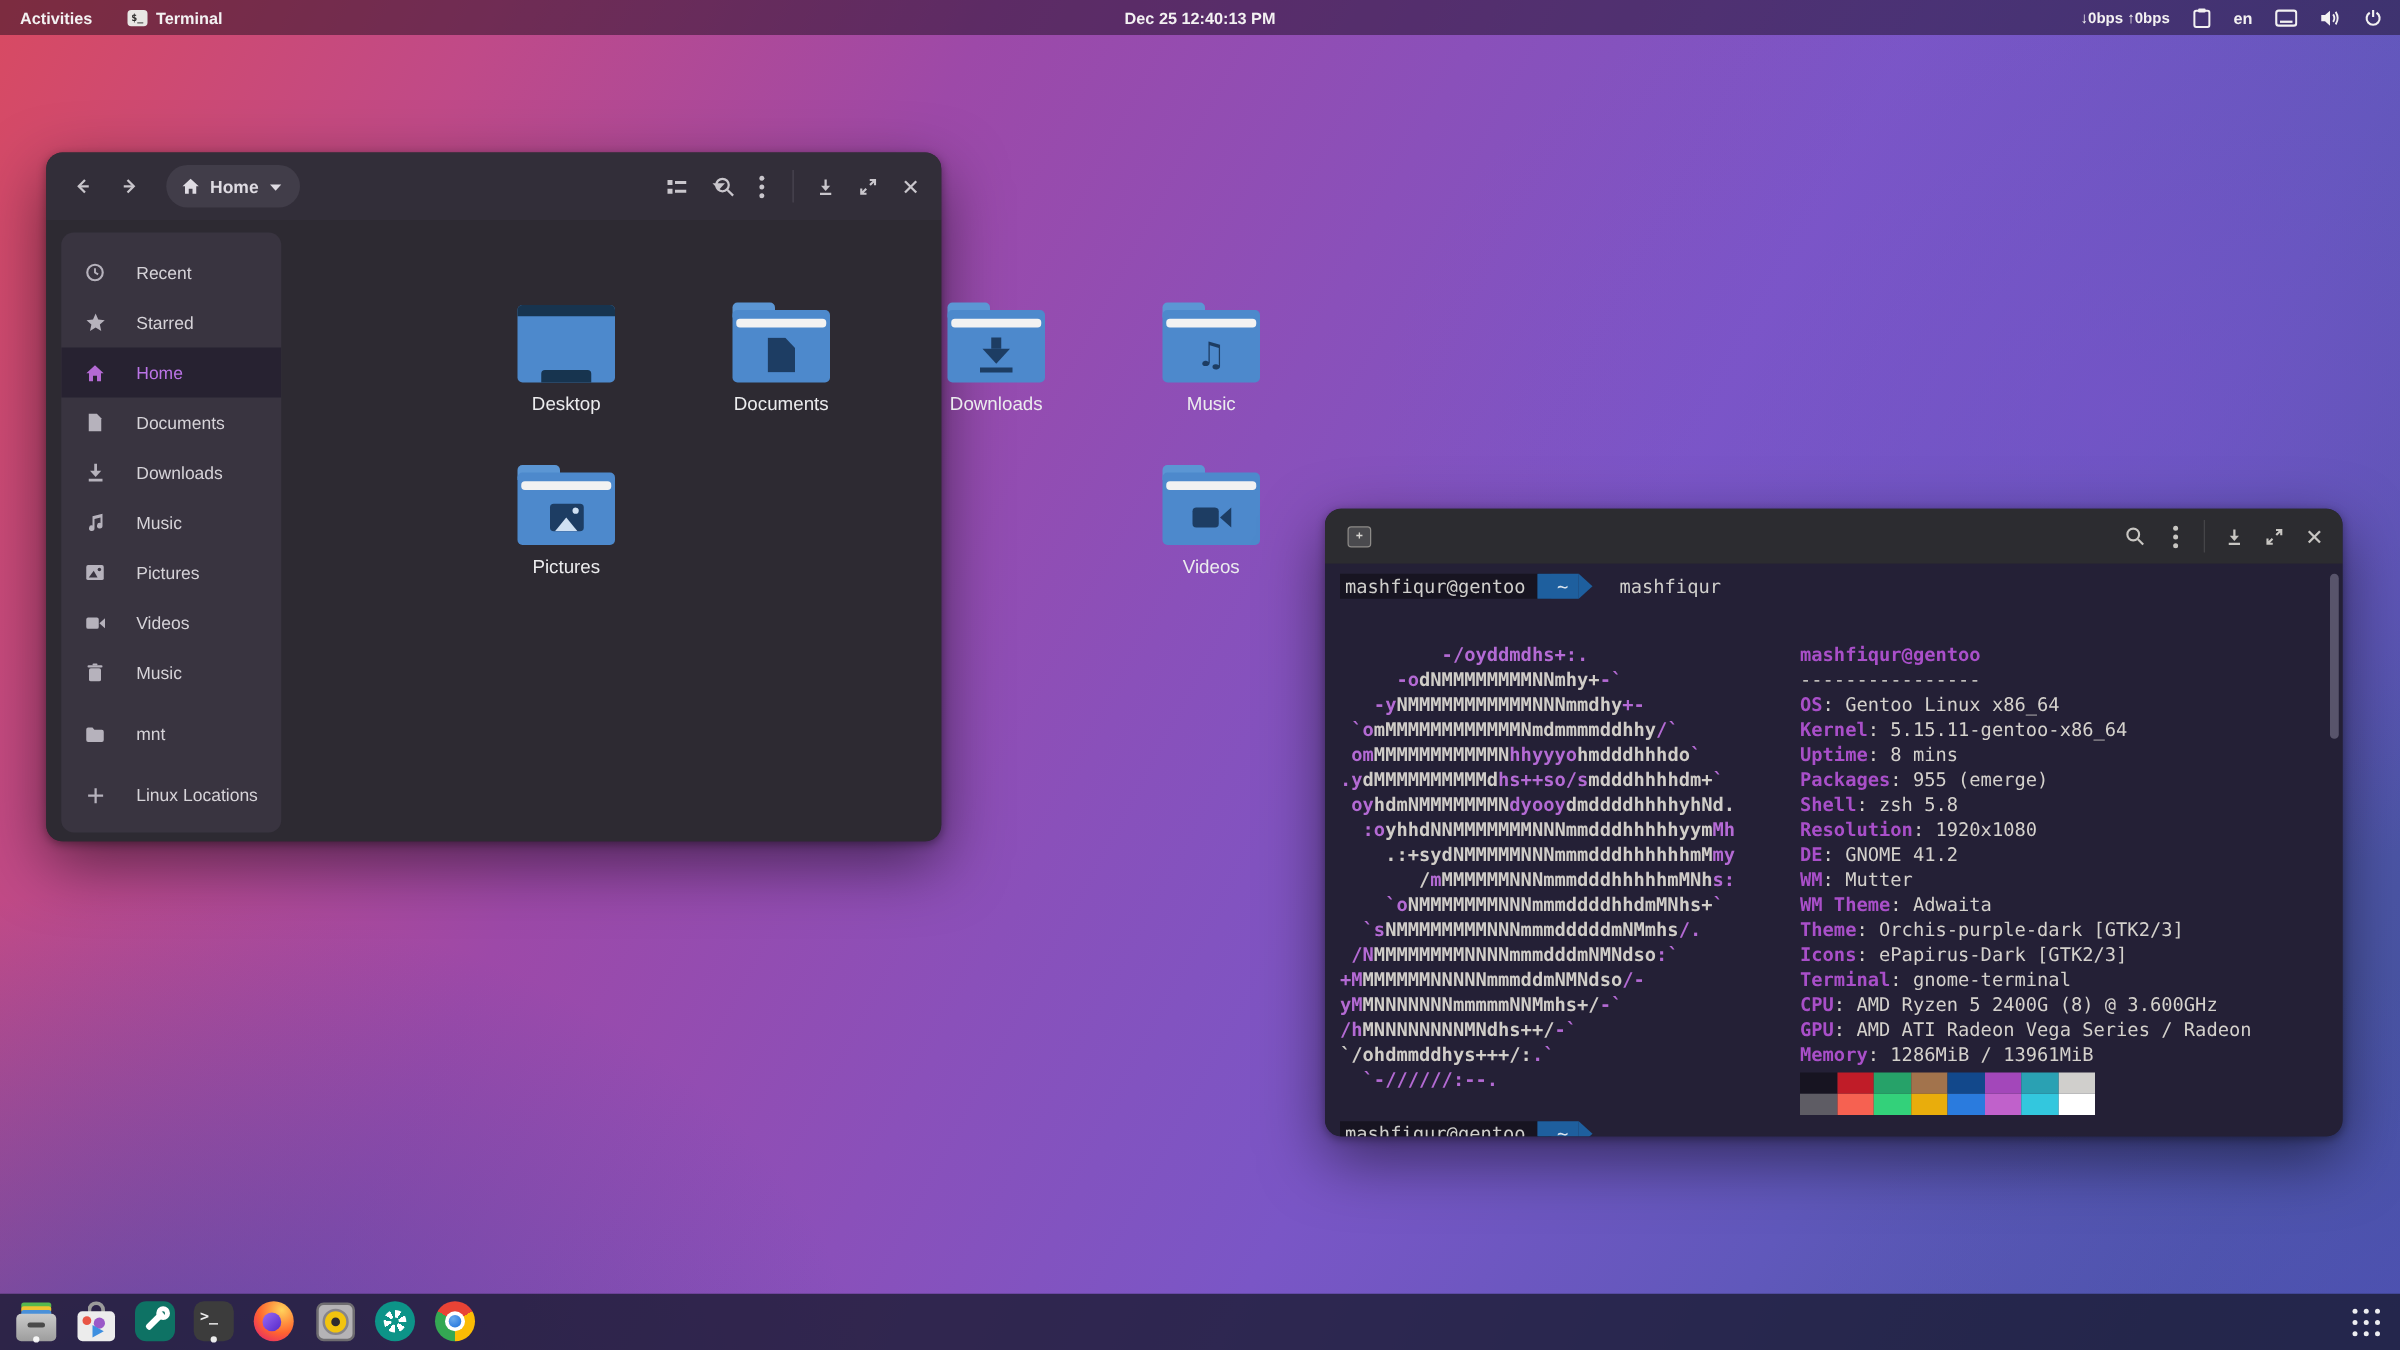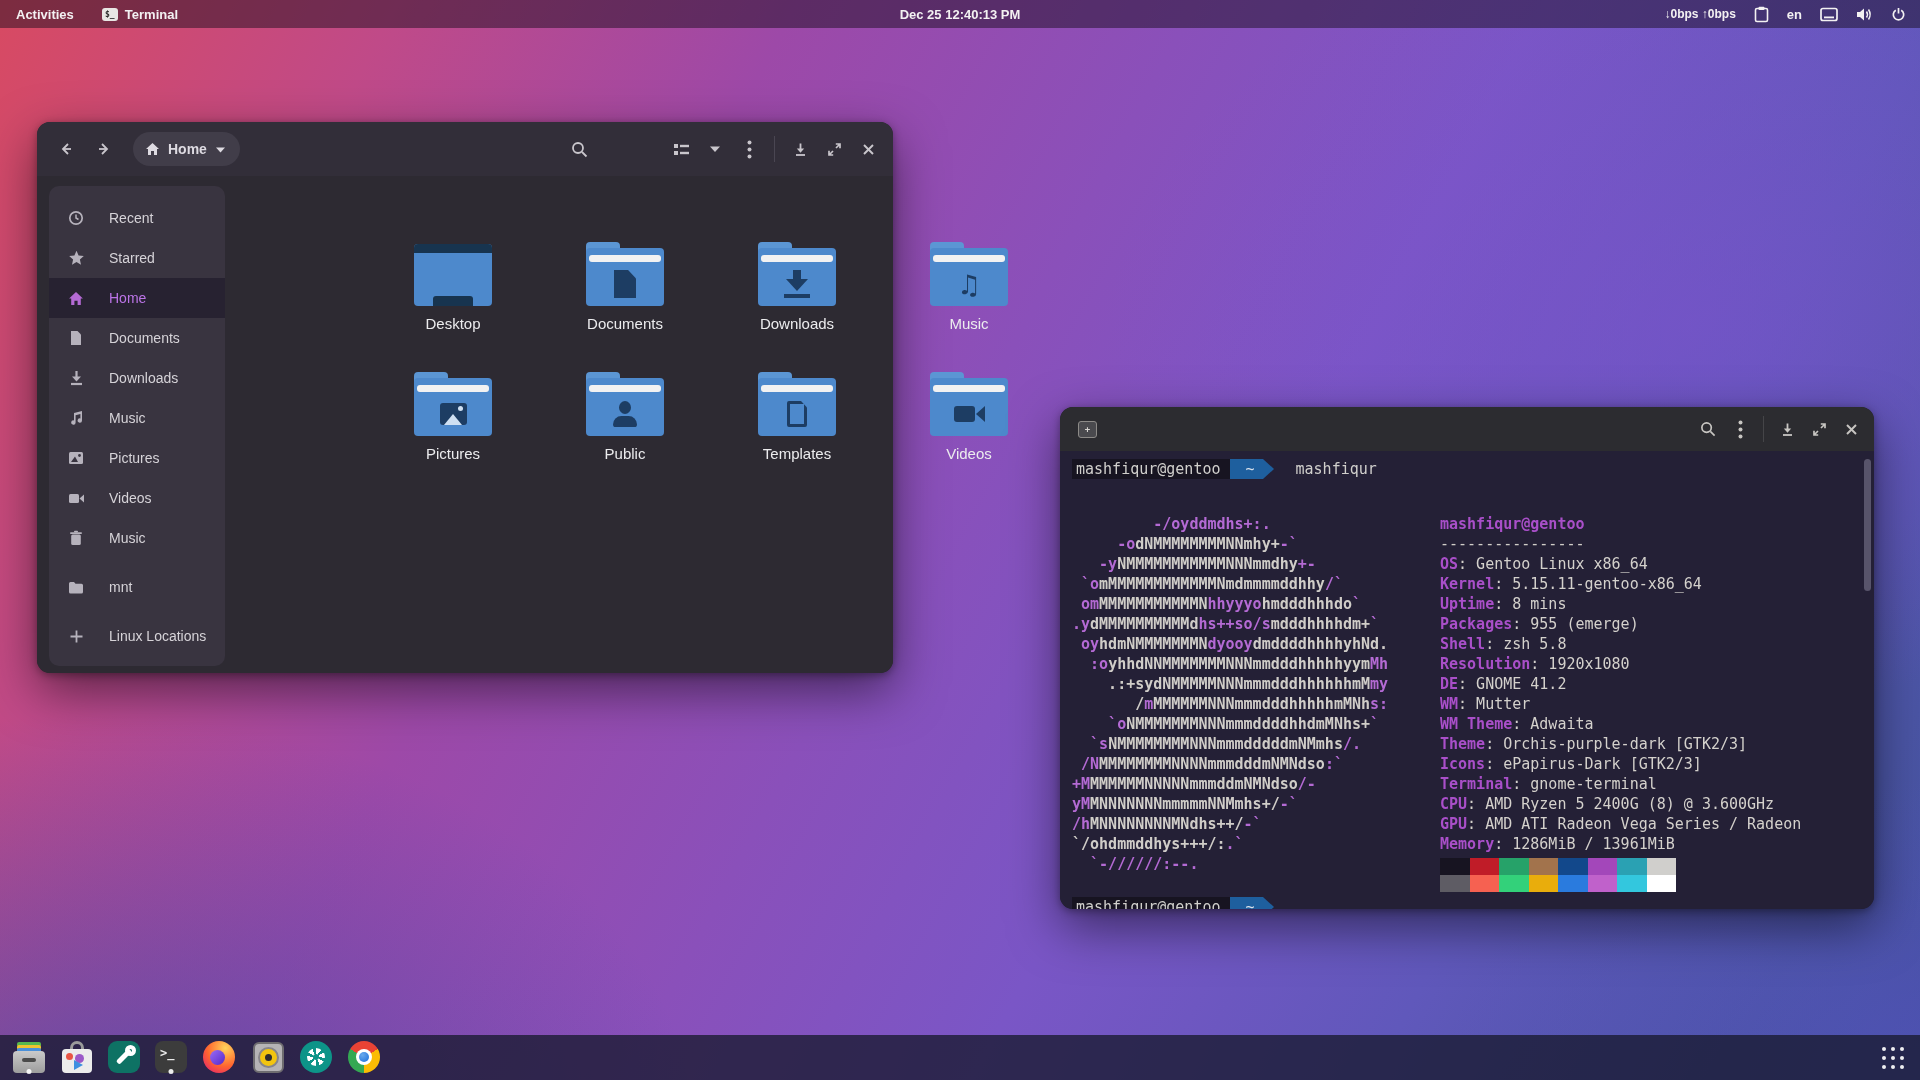--- a/index.html
+++ b/index.html
@@ -31,21 +31,21 @@
   .tb-item { display:flex; align-items:center; height:28px; padding:0 9px; cursor:pointer; }
   .tb-net { font-size:12px; letter-spacing:0; }
   .tb-right svg { display:block; }
 
   
   .win { position:absolute; border-radius:13px; box-shadow:0 18px 50px rgba(0,0,0,0.5), 0 2px 8px rgba(0,0,0,0.35); }
   .icon-btn { display:flex; align-items:center; justify-content:center; width:30px; height:30px; border-radius:6px; cursor:pointer; }
   .icon-btn svg { display:block; }
 
   
-  .files-win { left:37px; top:122px; width:856px; height:551px; background:#2d2a32; }
+  .files-win { left:37px; top:122px; width:716px; height:551px; background:#2d2a32; }
   .files-header {
     position:absolute; top:0; left:0; right:0; height:54px;
     background:#322e39; border-radius:13px 13px 0 0;
     display:flex; align-items:center; color:#c9c6cc;
   }
   .nav-arrows { display:flex; gap:8px; margin-left:14px; }
   .loc-pill {
     margin-left:14px; height:34px; background:#413d49; border-radius:17px;
     display:flex; align-items:center; gap:8px; padding:0 14px 0 12px; cursor:pointer;
     color:#dedbe2; font-size:14px; font-weight:bold;
@@ -459,45 +459,20 @@
             <div class="f-strip"></div>
             <div class="f-emblem">
               <div class="em-img">
                 <div class="em-img-mtn"></div>
                 <div class="em-img-dot"></div>
               </div>
             </div>
           </div>
           <div class="flabel">Pictures</div>
         </div>
-        <div class="folder-cell" style="left: 322px; top: 196px;">
-          <div class="folder-ic">
-            <div class="f-tab"></div>
-            <div class="f-body"></div>
-            <div class="f-strip"></div>
-            <div class="f-emblem">
-              <div class="em-person">
-                <div class="em-head"></div>
-                <div class="em-body"></div>
-              </div>
-            </div>
-          </div>
-          <div class="flabel">Public</div>
-        </div>
-        <div class="folder-cell" style="left: 494px; top: 196px;">
-          <div class="folder-ic">
-            <div class="f-tab"></div>
-            <div class="f-body"></div>
-            <div class="f-strip"></div>
-            <div class="f-emblem">
-              <div class="em-tpl"></div>
-            </div>
-          </div>
-          <div class="flabel">Templates</div>
-        </div>
         <div class="folder-cell" style="left: 666px; top: 196px;">
           <div class="folder-ic">
             <div class="f-tab"></div>
             <div class="f-body"></div>
             <div class="f-strip"></div>
             <div class="f-emblem">
               <div class="em-vid">
                 <div class="em-vid-body"></div>
                 <div class="em-vid-tri"></div>
               </div>

